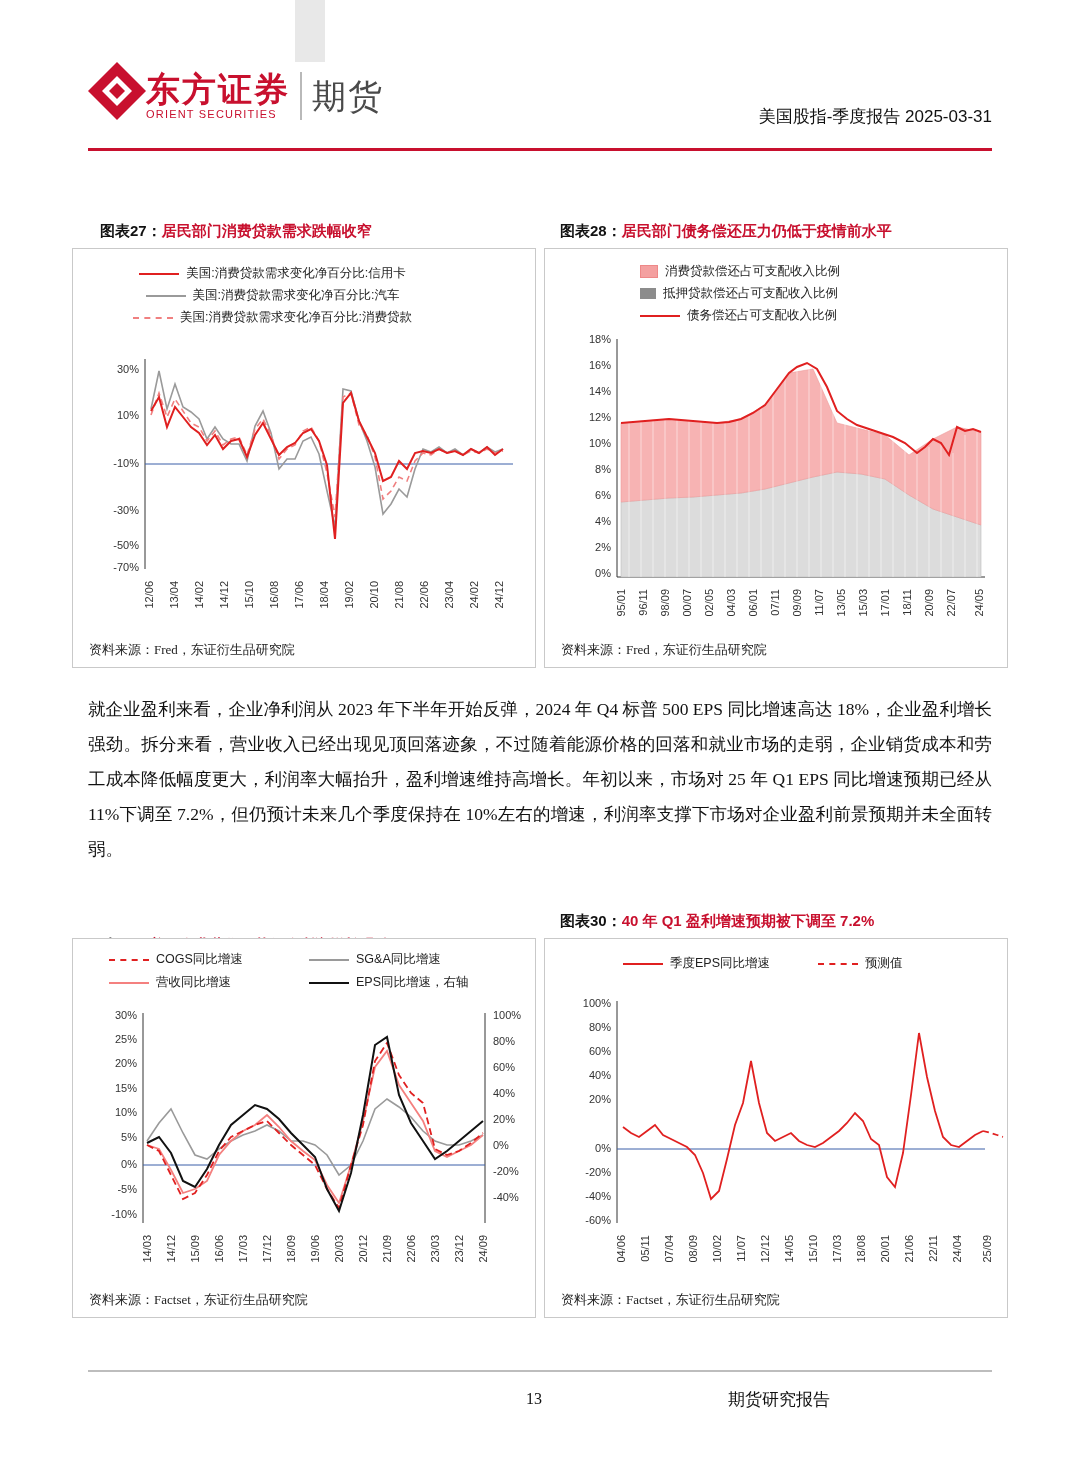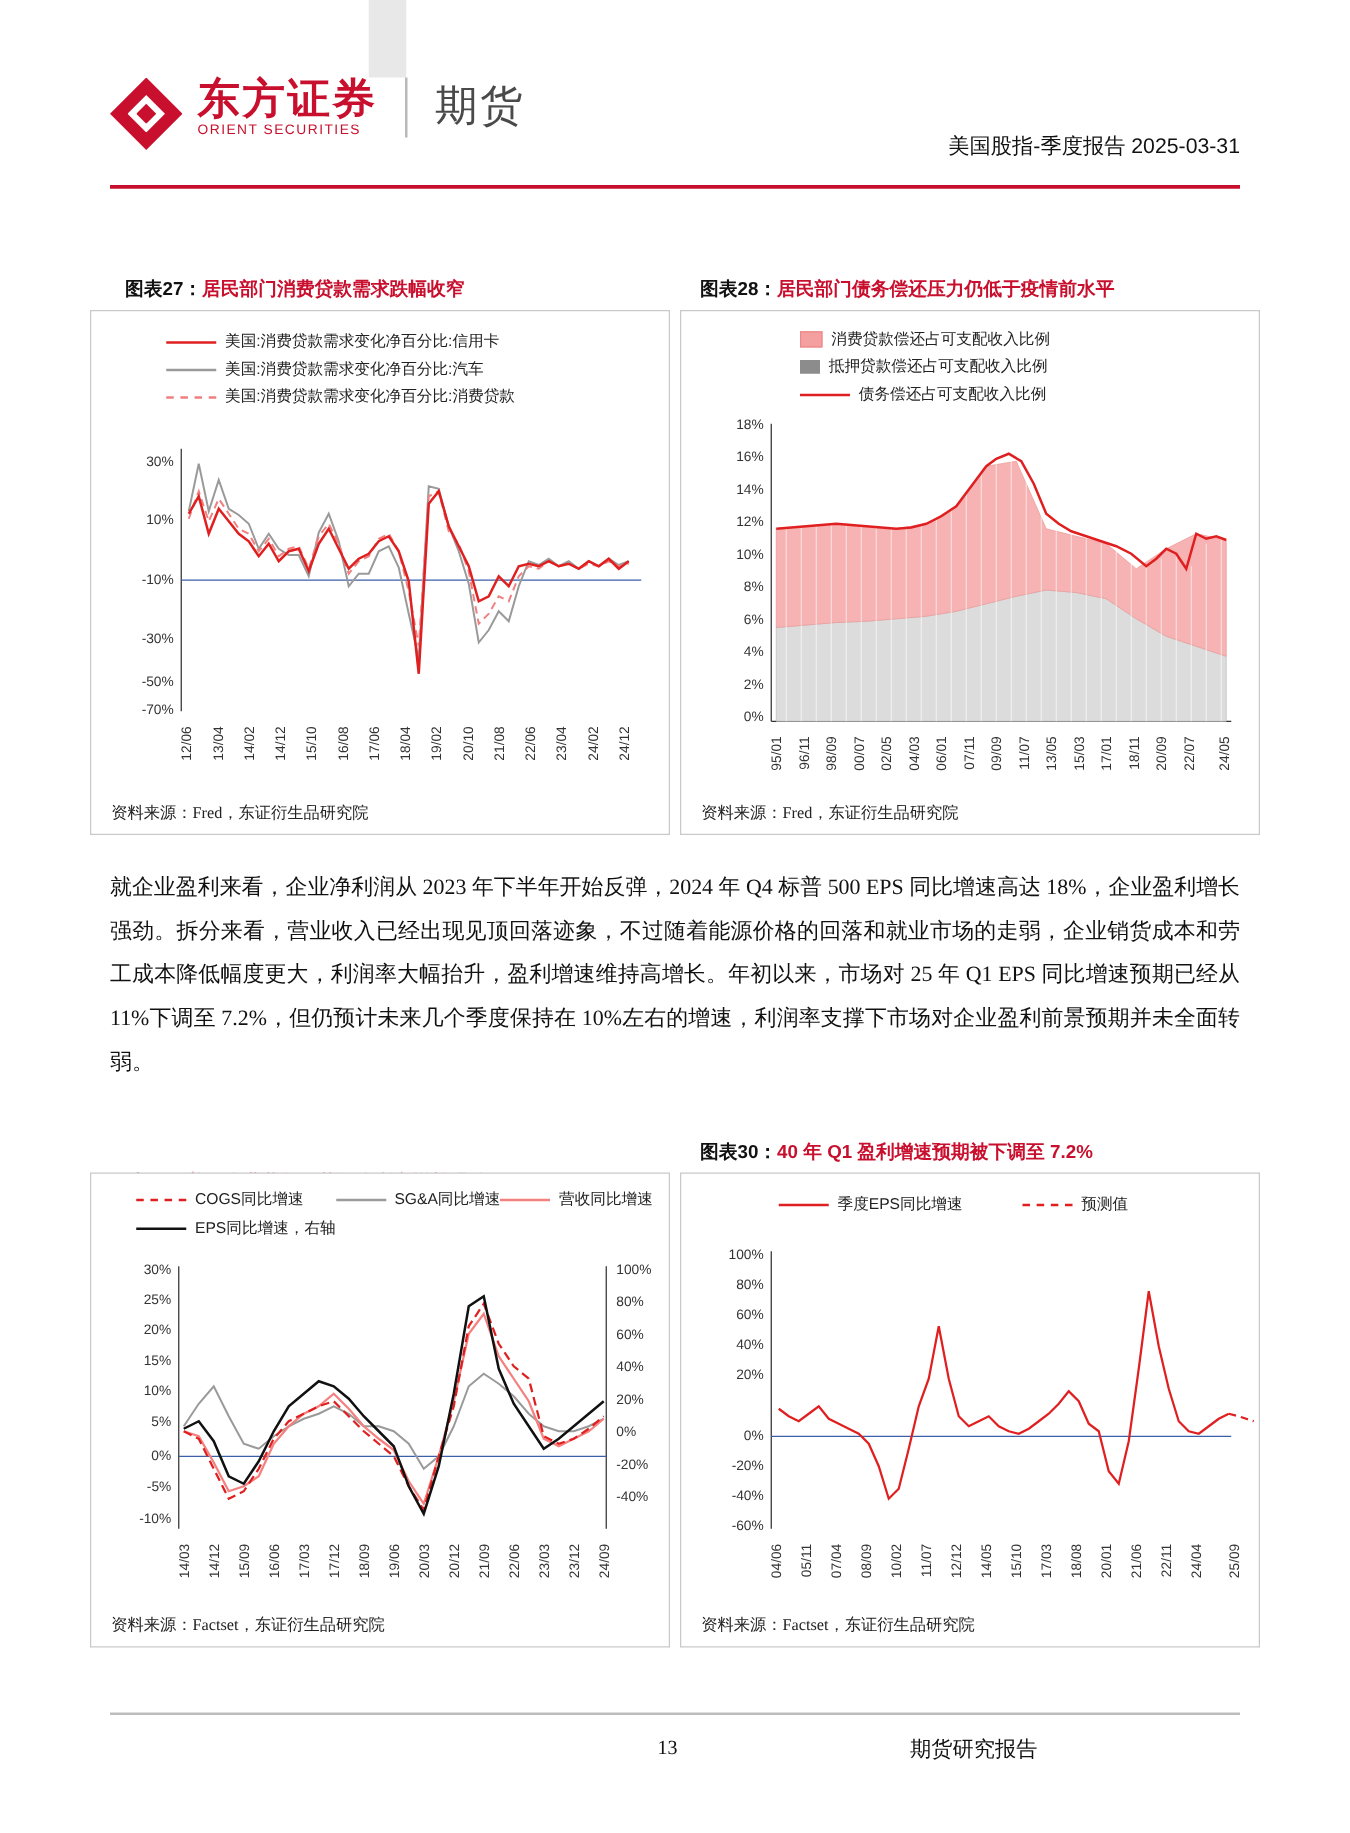--- a/index.html
+++ b/index.html
@@ -8,21 +8,21 @@
     background:#ffffff;
     font-family:"Liberation Serif", serif;
     color:#111;
     position:relative;
     overflow:hidden;
   }
   .page{position:absolute;inset:0;}
 
   
   .header{position:absolute;left:0;top:0;width:1080px;height:150px;}
-  .logo-wrap{position:absolute;left:88px;top:62px;display:flex;align-items:flex-start;gap:12px;}
+  .logo-wrap{position:absolute;left:88px;top:62px;display:flex;align-items:flex-end;}
   .logo-mark{width:58px;height:58px;position:relative;}
   .logo-mark .d1{position:absolute;left:0;top:0;width:58px;height:58px;background:#c8102e;
       clip-path:polygon(50% 0,100% 50%,50% 100%,0 50%);}
   .logo-mark .d2{position:absolute;left:14px;top:14px;width:30px;height:30px;background:#ffffff;
       clip-path:polygon(50% 0,100% 50%,50% 100%,0 50%);}
   .logo-mark .d3{position:absolute;left:21px;top:21px;width:16px;height:16px;background:#c8102e;
       clip-path:polygon(50% 0,100% 50%,50% 100%,0 50%);}
   .logo-cn{font-family:"Liberation Sans",sans-serif;font-size:34px;font-weight:bold;color:#c8102e;letter-spacing:2px;line-height:1.05;}
   .logo-en{font-family:"Liberation Sans",sans-serif;font-size:11px;color:#c8102e;letter-spacing:1.2px;}
   .logo-div{width:2px;height:48px;background:#b9b9b9;margin:0 10px;}
@@ -79,21 +79,21 @@
 
   <div style="position:absolute;left:88px;top:222px;margin-left:12px;" class="figure-title">
     <span class="num">图表27：</span><span>居民部门消费贷款需求跌幅收窄</span>
   </div>
   <div style="position:absolute;left:560px;top:222px;" class="figure-title">
     <span class="num">图表28：</span><span>居民部门债务偿还压力仍低于疫情前水平</span>
   </div>
 
   <div class="box" style="left:72px;top:248px;width:464px;height:420px;">
 
-    <div class="legend" style="position:absolute;left:60px;top:16px;">
+    <div class="legend" style="position:absolute;left:60px;top:16px;align-items:center;">
       <div class="lg-row">
         <span class="lg-line" style="border-top-color:#e02020;"></span>
         <span>美国:消费贷款需求变化净百分比:信用卡</span>
       </div>
       <div class="lg-row">
         <span class="lg-line" style="border-top-color:#9a9a9a;"></span>
         <span>美国:消费贷款需求变化净百分比:汽车</span>
       </div>
       <div class="lg-row">
         <span class="lg-line" style="border-top-color:#f08080;border-top-style:dashed;"></span>
@@ -241,21 +241,21 @@
   <div class="para" style="top:692px;">就企业盈利来看，企业净利润从 2023 年下半年开始反弹，2024 年 Q4 标普 500 EPS 同比增速高达 18%，企业盈利增长强劲。拆分来看，营业收入已经出现见顶回落迹象，不过随着能源价格的回落和就业市场的走弱，企业销货成本和劳工成本降低幅度更大，利润率大幅抬升，盈利增速维持高增长。年初以来，市场对 25 年 Q1 EPS 同比增速预期已经从 11%下调至 7.2%，但仍预计未来几个季度保持在 10%左右的增速，利润率支撑下市场对企业盈利前景预期并未全面转弱。</div>
 
   <div style="position:absolute;left:88px;top:936px;" class="figure-title">
     <span class="num">图表29：</span><span>美国企业营收回落但净利润增长强劲</span>
   </div>
   <div style="position:absolute;left:560px;top:912px;" class="figure-title">
     <span class="num">图表30：</span><span>40 年 Q1 盈利增速预期被下调至 7.2%</span>
   </div>
 
   <div class="box" style="left:72px;top:938px;width:464px;height:380px;">
-    <div style="position:absolute;left:36px;top:12px;width:400px;display:grid;grid-template-columns:1fr 1fr 1fr;row-gap:6px;font-family:'Liberation Sans',sans-serif;font-size:12.5px;color:#222;">
+    <div style="position:absolute;left:36px;top:12px;width:400px;display:grid;grid-template-columns:1fr 1fr;row-gap:6px;font-family:'Liberation Sans',sans-serif;font-size:12.5px;color:#222;">
       <div class="lg-row">
         <span class="lg-line" style="border-top-color:#e02020;border-top-style:dashed;"></span>
         <span>COGS同比增速</span>
       </div>
       <div class="lg-row">
         <span class="lg-line" style="border-top-color:#9a9a9a;"></span>
         <span>SG&amp;A同比增速</span>
       </div>
       <div class="lg-row">
         <span class="lg-line" style="border-top-color:#f4807f;"></span>

